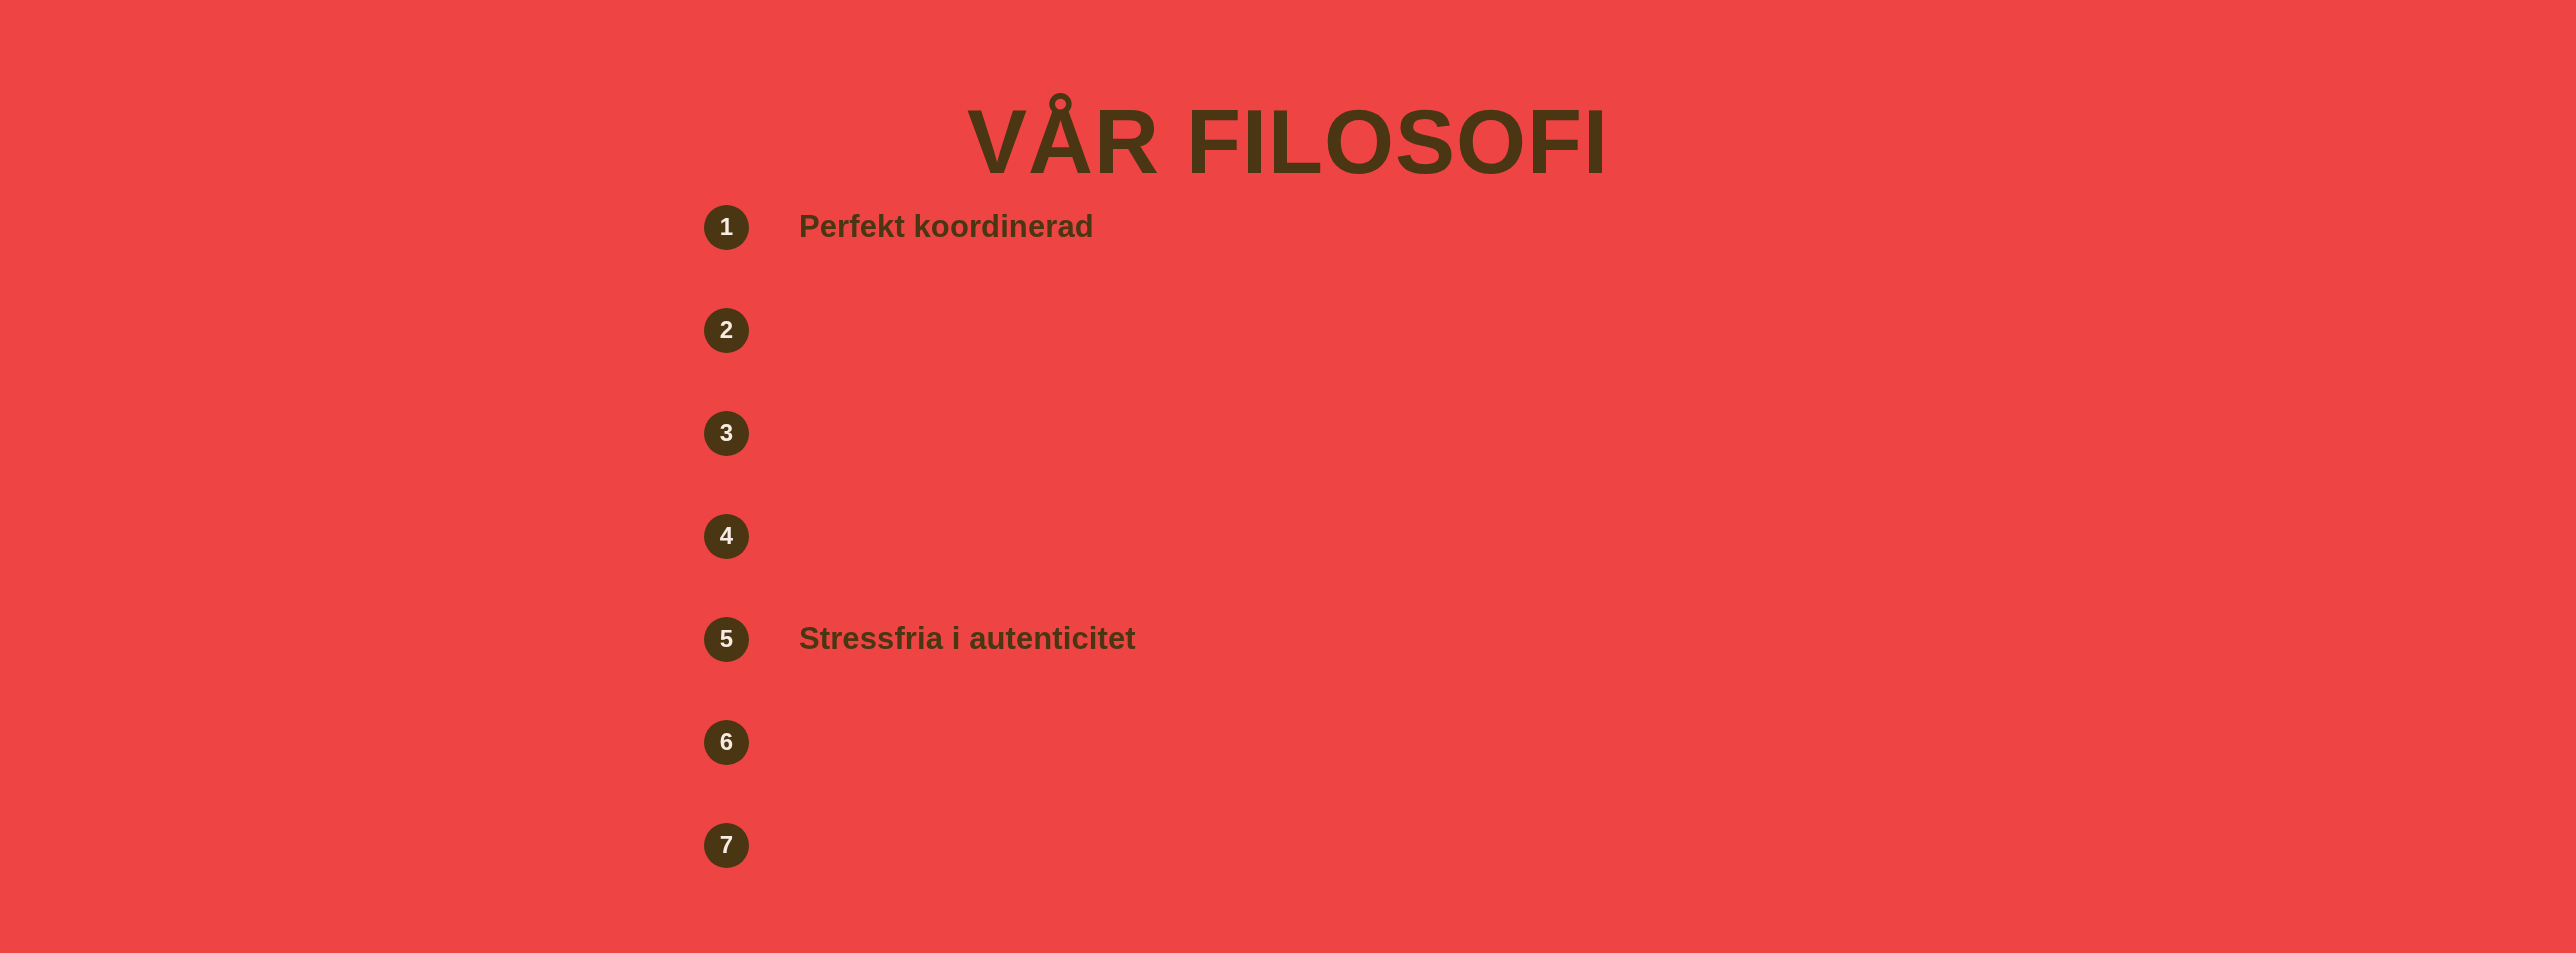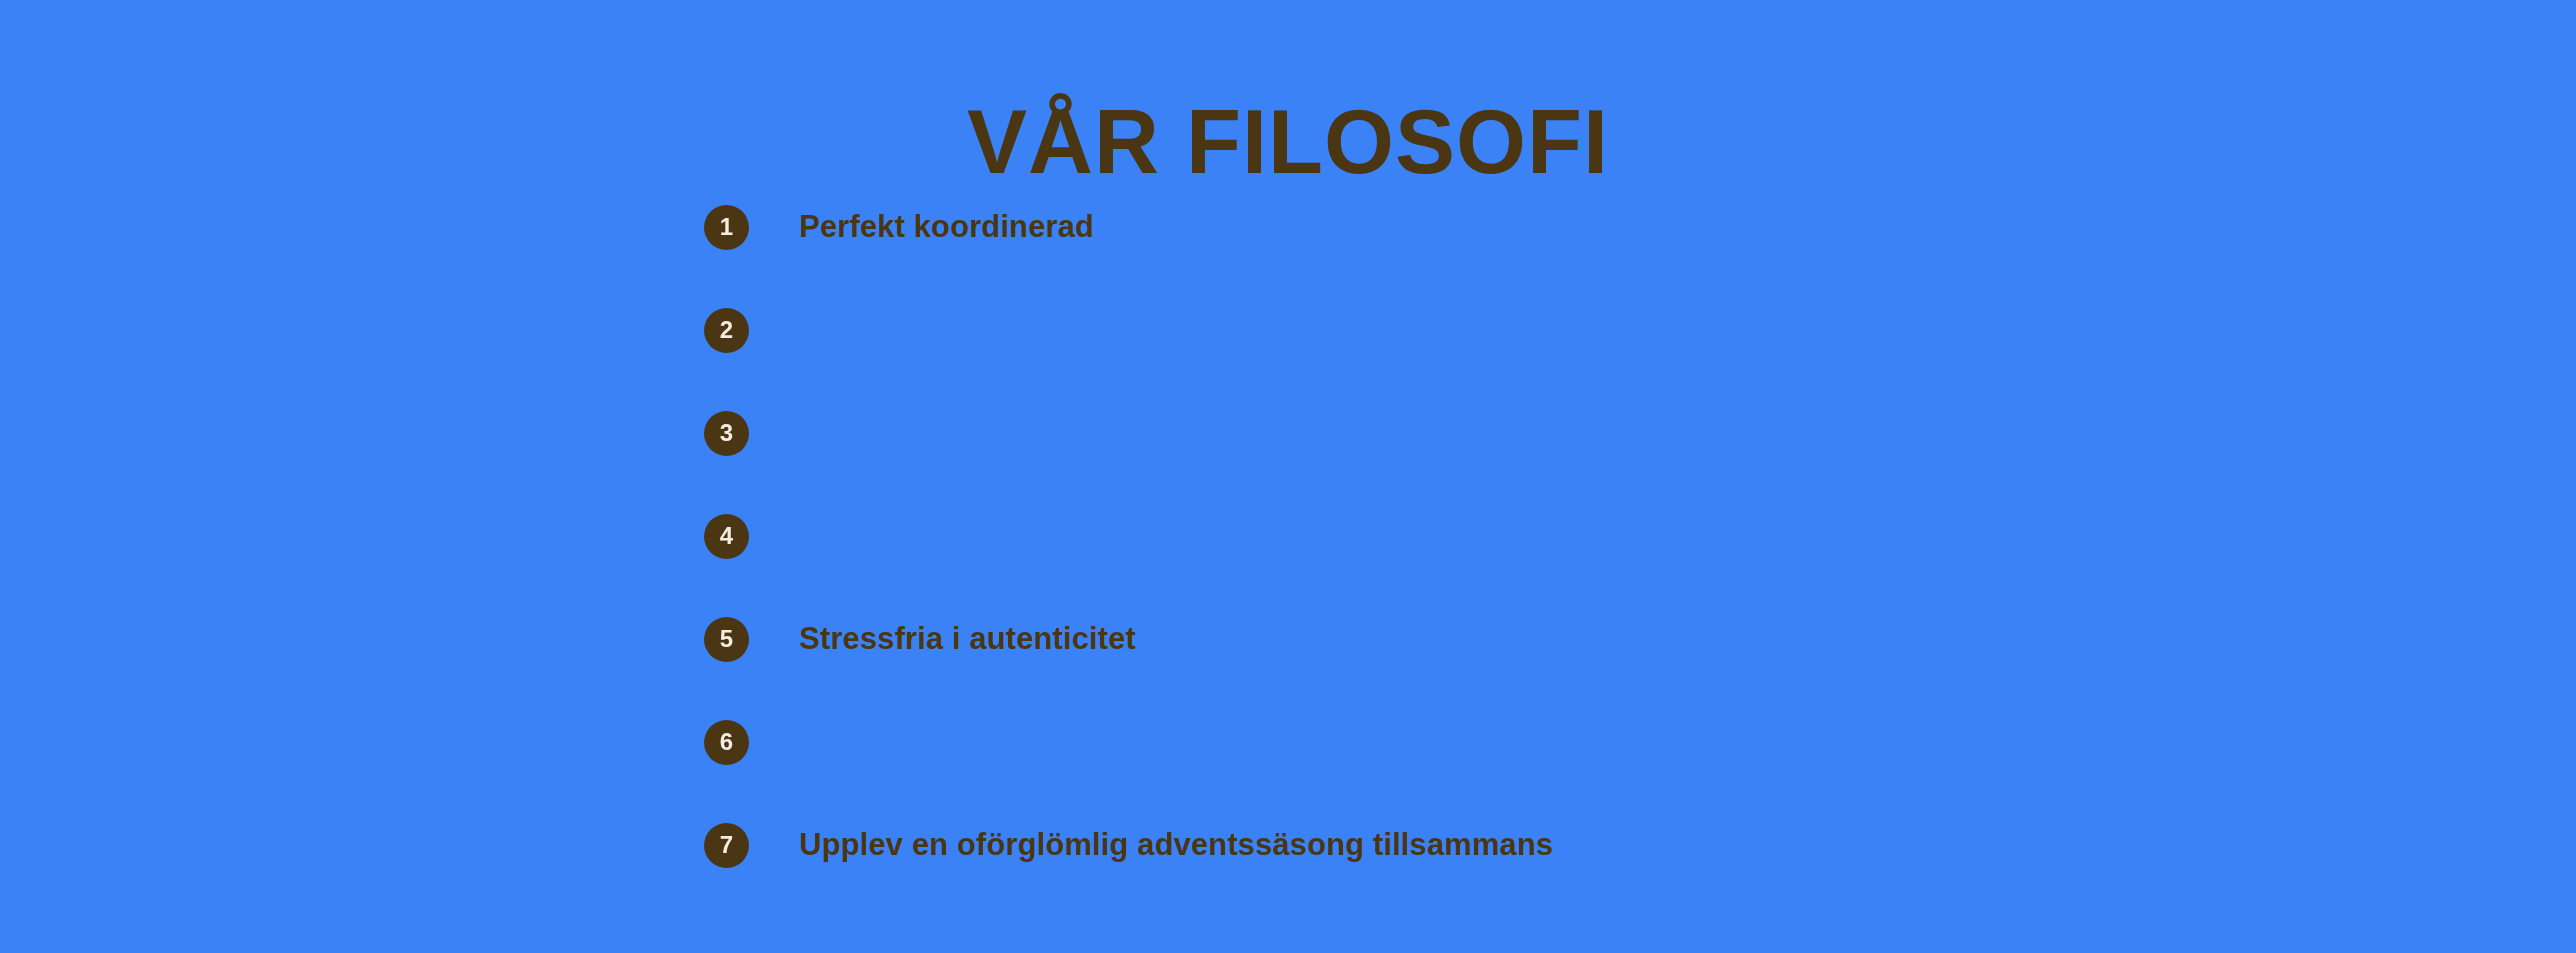--- a/index.html
+++ b/index.html
@@ -9,21 +9,21 @@
   body {
     width: 2576px;
     height: 953px;
     overflow: hidden;
     font-family: "Liberation Sans", sans-serif;
   }
   .page {
     position: relative;
     width: 2576px;
     height: 953px;
-    background: #3b82f6;
+    background: #ef4444;
     box-sizing: border-box;
   }
   .page-title {
     position: absolute;
     left: 0;
     top: 37px;
     width: 2576px;
     text-align: center;
     font-family: "Liberation Sans", sans-serif;
     font-size: 90px;
@@ -108,18 +108,17 @@
       <span class="item-badge">5</span>
       <span class="item-label">Stressfria i autenticitet</span>
     </li>
 
     <li class="list-item">
       <span class="item-badge">6</span>
     </li>
 
     <li class="list-item">
       <span class="item-badge">7</span>
-      <span class="item-label">Upplev en oförglömlig adventssäsong tillsammans</span>
     </li>
 
   </ul>
 </div>
 
 
 </body></html>

